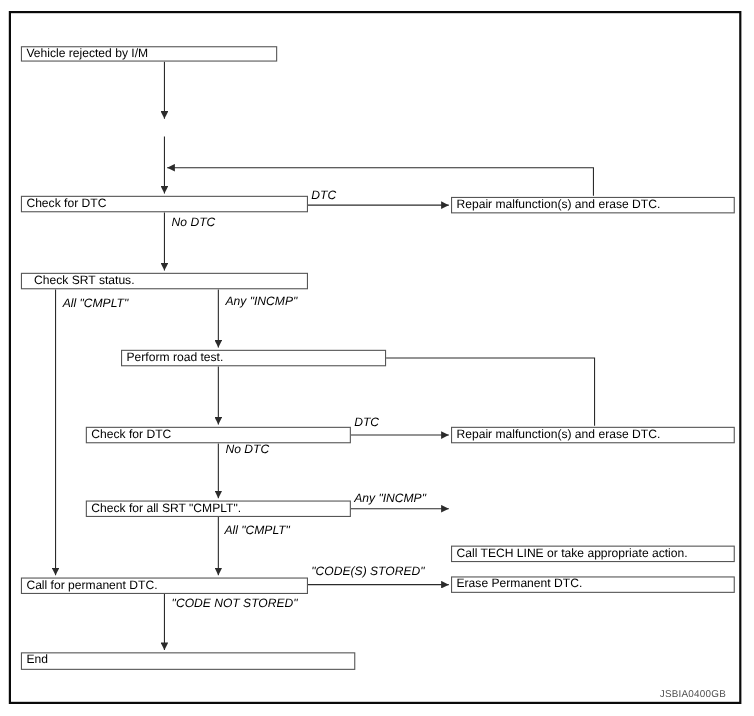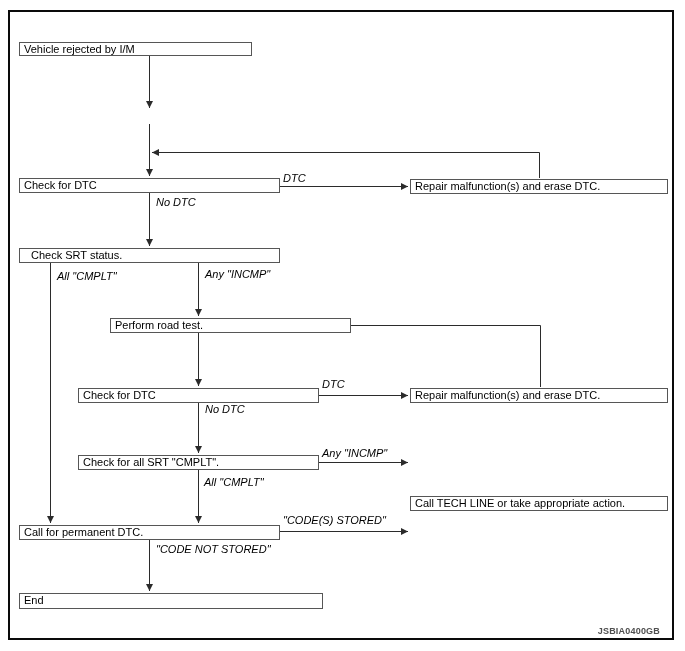--- a/index.html
+++ b/index.html
@@ -45,21 +45,20 @@
     white-space: nowrap;
     font-style: italic;
   }
   .figure-id {
     position: absolute;
     right: 25px; top: 626px;
     font-size: 9px;
     line-height: 10px;
     color: #4f4f4f;
     letter-spacing: 0.2px;
-    font-weight: bold;
   }
 </style>
 </head>
 <body>
 
 <div id="screen">
 
   <div class="frame"></div>
 
   <svg class="connectors" viewBox="0 0 685 651" xmlns="http://www.w3.org/2000/svg">
@@ -101,20 +100,21 @@
   <div class="node" style="left:78px; top:388px; width:241px; height:15px;">Check for DTC</div>
 
   <div class="node" style="left:410px; top:388px; width:258px; height:15px;">Repair malfunction(s) and erase DTC.</div>
 
   <div class="node" style="left:78px; top:455px; width:241px; height:15px;">Check for all SRT "CMPLT".</div>
 
   <div class="node" style="left:410px; top:455px; width:258px; height:15px;margin-top:41px;">Call TECH LINE or take appropriate action.</div>
 
   <div class="node" style="left:19px; top:525px; width:261px; height:15px;">Call for permanent DTC.</div>
 
+  <div class="node" style="left:410px; top:524px; width:258px; height:15px;">Erase Permanent DTC.</div>
 
   <div class="node" style="left:19px; top:593px; width:304px; height:16px;">End</div>
 
   <span class="edge-label" style="left:283px; top:173px;">DTC</span>
 
   <span class="edge-label" style="left:156px; top:197px;">No DTC</span>
 
   <span class="edge-label" style="left:57px; top:271px;">All "CMPLT"</span>
 
   <span class="edge-label" style="left:205px; top:269px;">Any "INCMP"</span>

